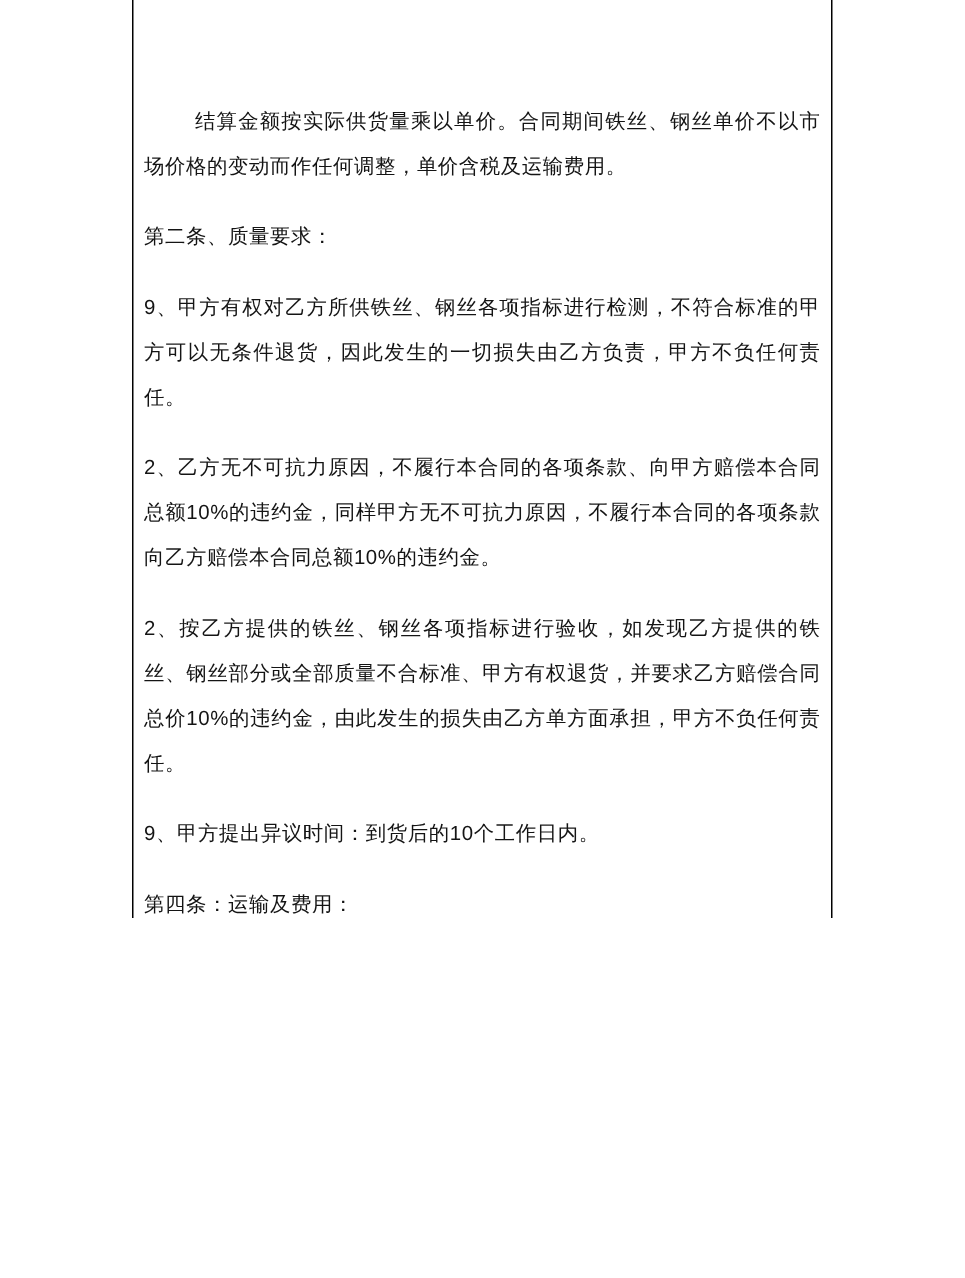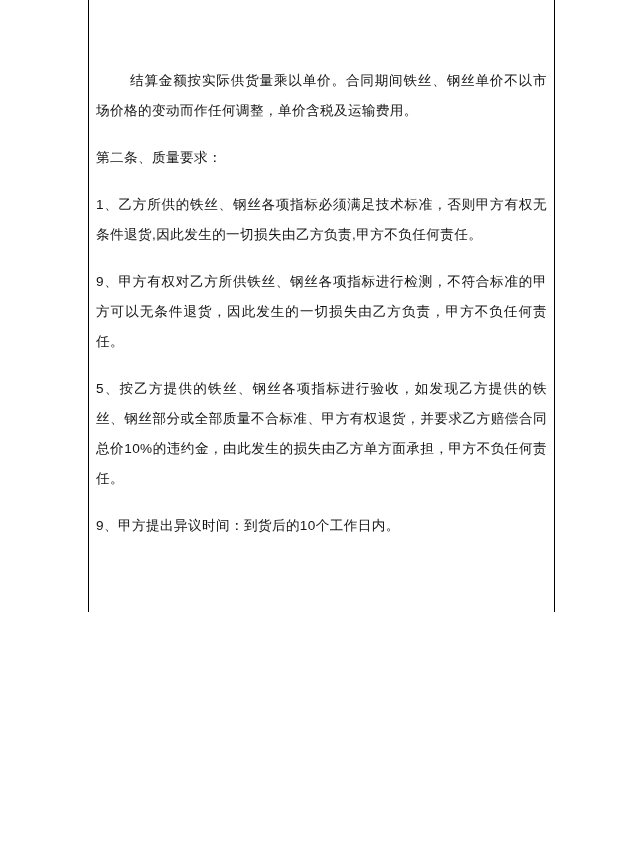--- a/index.html
+++ b/index.html
@@ -61,19 +61,20 @@
 <body>
 
 <div class="page">
 
   <div class="margin-line left"></div>
   <div class="margin-line right"></div>
 
   <div class="content">
     <p class="para indent">结算金额按实际供货量乘以单价。合同期间铁丝、钢丝单价不以市场价格的变动而作任何调整，单价含税及运输费用。</p>
     <p class="para heading">第二条、质量要求：</p>
-    <p class="para">1、乙方所供的铁丝、钢丝各项指标必须满足技术标准，否则甲方有权无条件退货,因此发生的一切损失由乙方负责,甲方不负任何责任。</p>
     <p class="para">9、甲方有权对乙方所供铁丝、钢丝各项指标进行检测，不符合标准的甲方可以无条件退货，因此发生的一切损失由乙方负责，甲方不负任何责任。</p>
-    <p class="para">5、按乙方提供的铁丝、钢丝各项指标进行验收，如发现乙方提供的铁丝、钢丝部分或全部质量不合标准、甲方有权退货，并要求乙方赔偿合同总价10%的违约金，由此发生的损失由乙方单方面承担，甲方不负任何责任。</p>
+    <p class="para">2、乙方无不可抗力原因，不履行本合同的各项条款、向甲方赔偿本合同总额10%的违约金，同样甲方无不可抗力原因，不履行本合同的各项条款向乙方赔偿本合同总额10%的违约金。</p>
+    <p class="para">2、按乙方提供的铁丝、钢丝各项指标进行验收，如发现乙方提供的铁丝、钢丝部分或全部质量不合标准、甲方有权退货，并要求乙方赔偿合同总价10%的违约金，由此发生的损失由乙方单方面承担，甲方不负任何责任。</p>
     <p class="para">9、甲方提出异议时间：到货后的10个工作日内。</p>
+    <p class="para heading">第四条：运输及费用：</p>
   </div>
 
 </div>
 
 </body></html>

